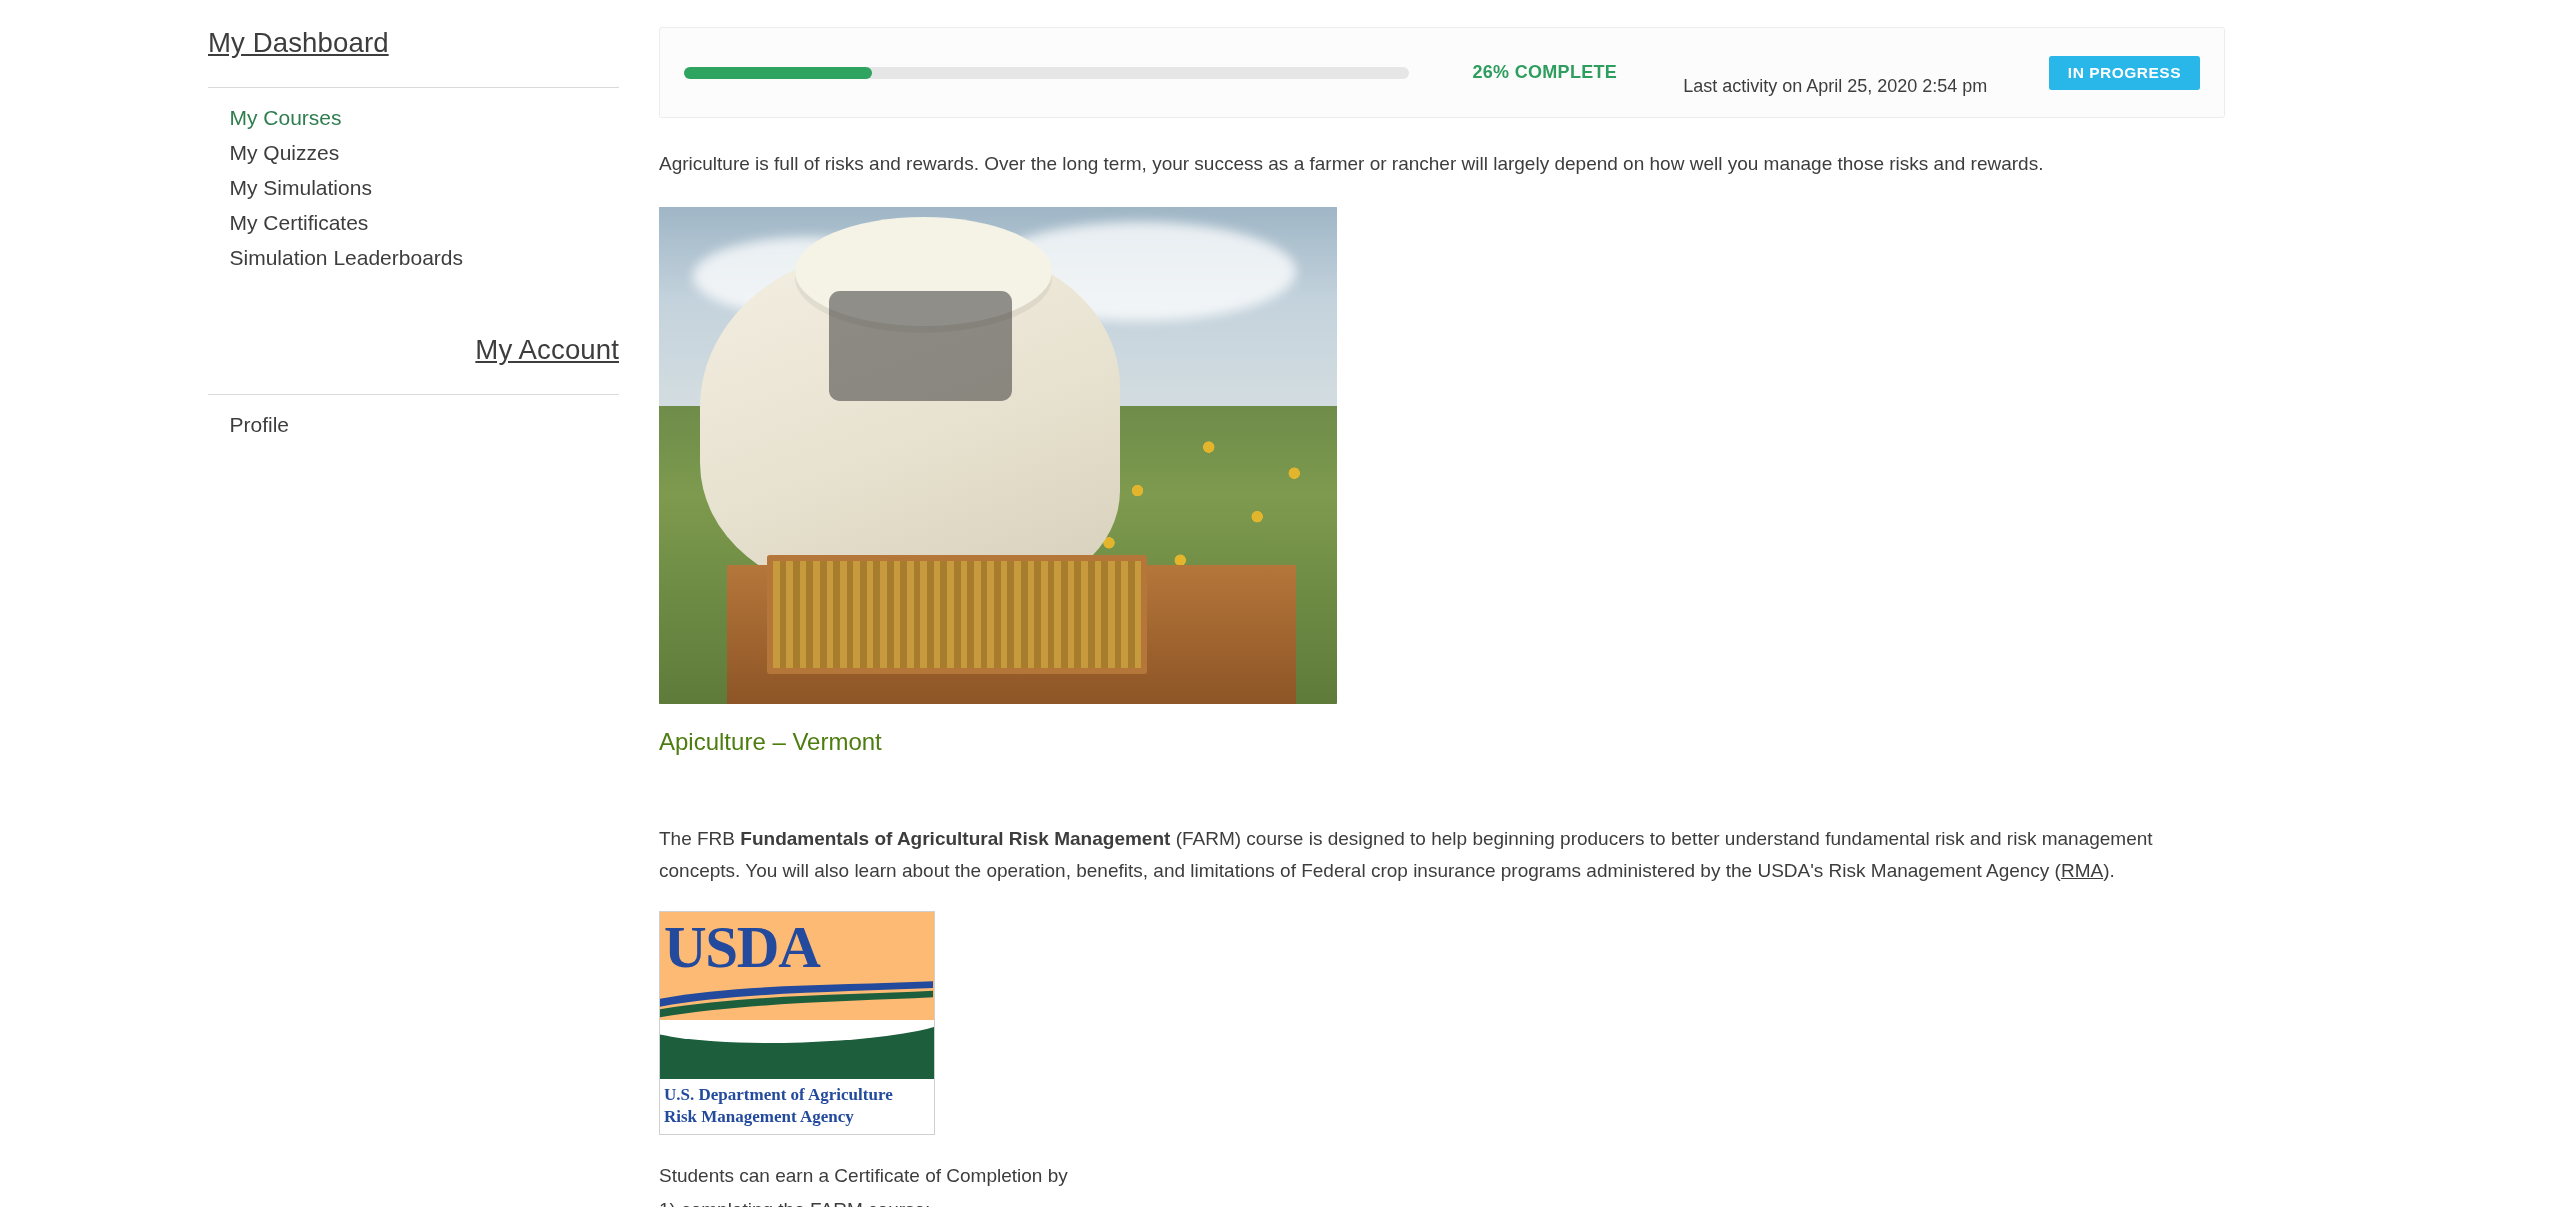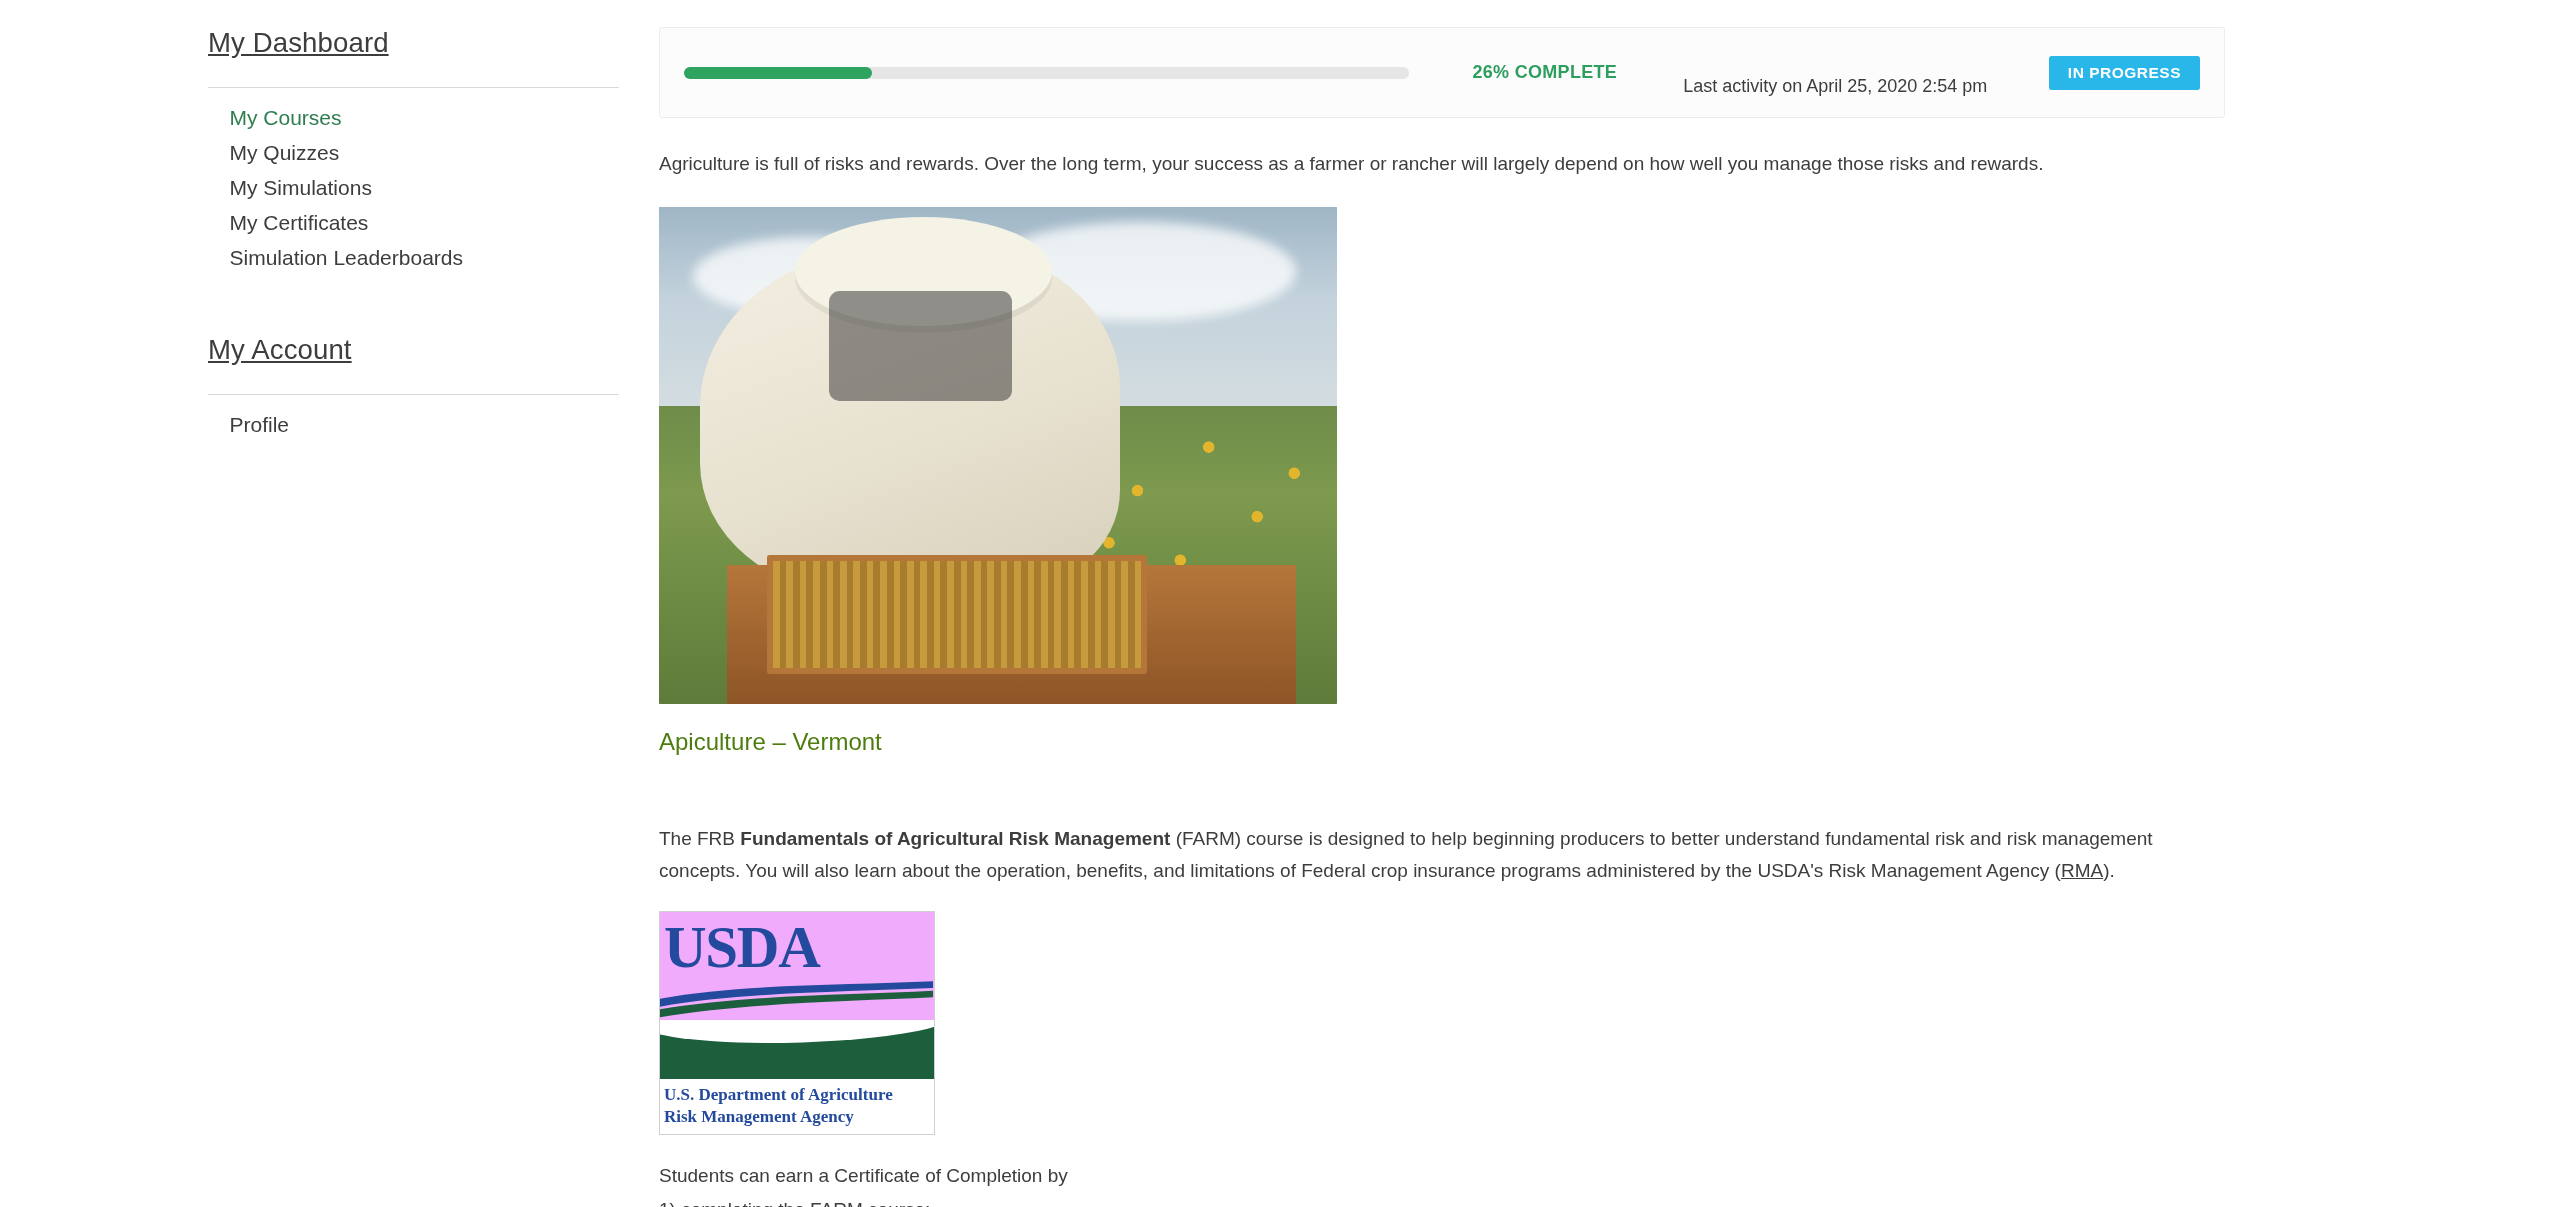--- a/index.html
+++ b/index.html
@@ -34,20 +34,21 @@
     font-weight: normal;
     color: #3d3d3d;
     margin: 0;
     padding: 0 0 28px 0;
     border-bottom: 1.3px solid #d9d9d9;
     letter-spacing: 0.1px;
     text-decoration: underline;
   }
   .side-heading.second {
     margin-top: 59px;
+    text-align: right;
   }
   .side-list {
     list-style: none;
     margin: 0;
     padding: 12px 0 0 0;
   }
   .side-list li {
     font-size: 21px;
     line-height: 35px;
     padding-left: 21.5px;
@@ -206,21 +207,21 @@
   .usda-logo {
     width: 276px;
     border: 0.7px solid #cfcfcf;
     margin-top: 24px;
     background: #ffffff;
     padding: 0;
   }
   .usda-top {
     position: relative;
     height: 108px;
-    background: #f0abfc;
+    background: #fdba74;
     overflow: hidden;
   }
   .usda-word {
     font-family: "Liberation Serif", serif;
     font-weight: bold;
     font-size: 59px;
     color: #234a9c;
     letter-spacing: -1.3px;
     padding-left: 4px;
     line-height: 70px;

